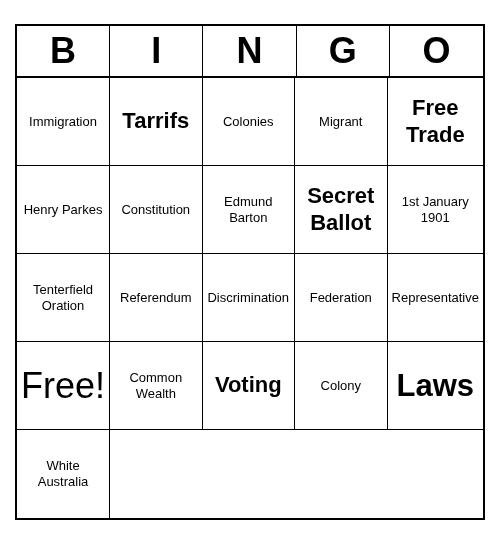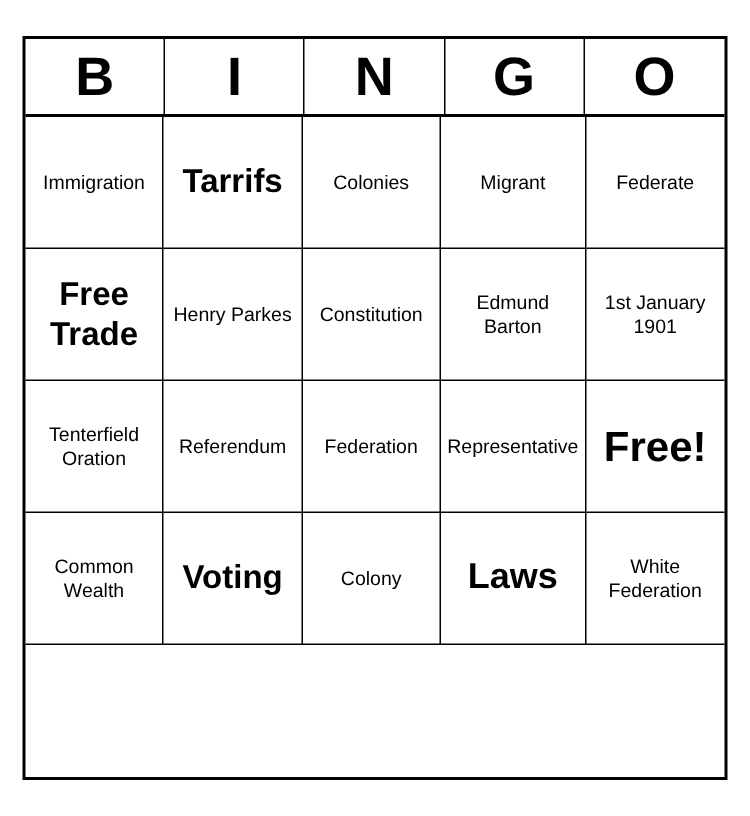--- a/index.html
+++ b/index.html
@@ -68,55 +68,56 @@
     .bingo-cell:nth-child(n+21) {
       border-bottom: none;
     }
 
     .bingo-cell.large-text {
       font-size: 22px;
       font-weight: bold;
     }
 
     .bingo-cell.xlarge-text {
-      font-size: 24px;
+      font-size: 31px;
       font-weight: bold;
     }
 
     .bingo-cell.free {
-      font-size: 28px;
-      font-weight: bold;
+      font-size: 36px;
+      font-weight: normal;
     }
   </style>
 </head>
 <body>
 
 <div class="bingo-card">
   <div class="bingo-header">
   <div class="bingo-letter">B</div>
       <div class="bingo-letter">I</div>
       <div class="bingo-letter">N</div>
       <div class="bingo-letter">G</div>
       <div class="bingo-letter">O</div>
     </div>
   <div class="bingo-grid">
   <div class="bingo-cell">Immigration</div>
       <div class="bingo-cell large-text">Tarrifs</div>
       <div class="bingo-cell">Colonies</div>
       <div class="bingo-cell">Migrant</div>
-      <div class="bingo-cell">Federate</div>
       <div class="bingo-cell large-text">Free Trade</div>
       <div class="bingo-cell">Henry Parkes</div>
       <div class="bingo-cell">Constitution</div>
       <div class="bingo-cell">Edmund Barton</div>
+      <div class="bingo-cell large-text">Secret Ballot</div>
       <div class="bingo-cell">1st January 1901</div>
       <div class="bingo-cell">Tenterfield Oration</div>
       <div class="bingo-cell">Referendum</div>
+      <div class="bingo-cell">Discrimination</div>
       <div class="bingo-cell">Federation</div>
       <div class="bingo-cell">Representative</div>
       <div class="bingo-cell free">Free!</div>
       <div class="bingo-cell">Common Wealth</div>
       <div class="bingo-cell large-text">Voting</div>
       <div class="bingo-cell">Colony</div>
       <div class="bingo-cell xlarge-text">Laws</div>
-      <div class="bingo-cell">White Federation</div>
+      <div class="bingo-cell">White Australia</div>
     </div>
 </div>
 
 </body></html>

